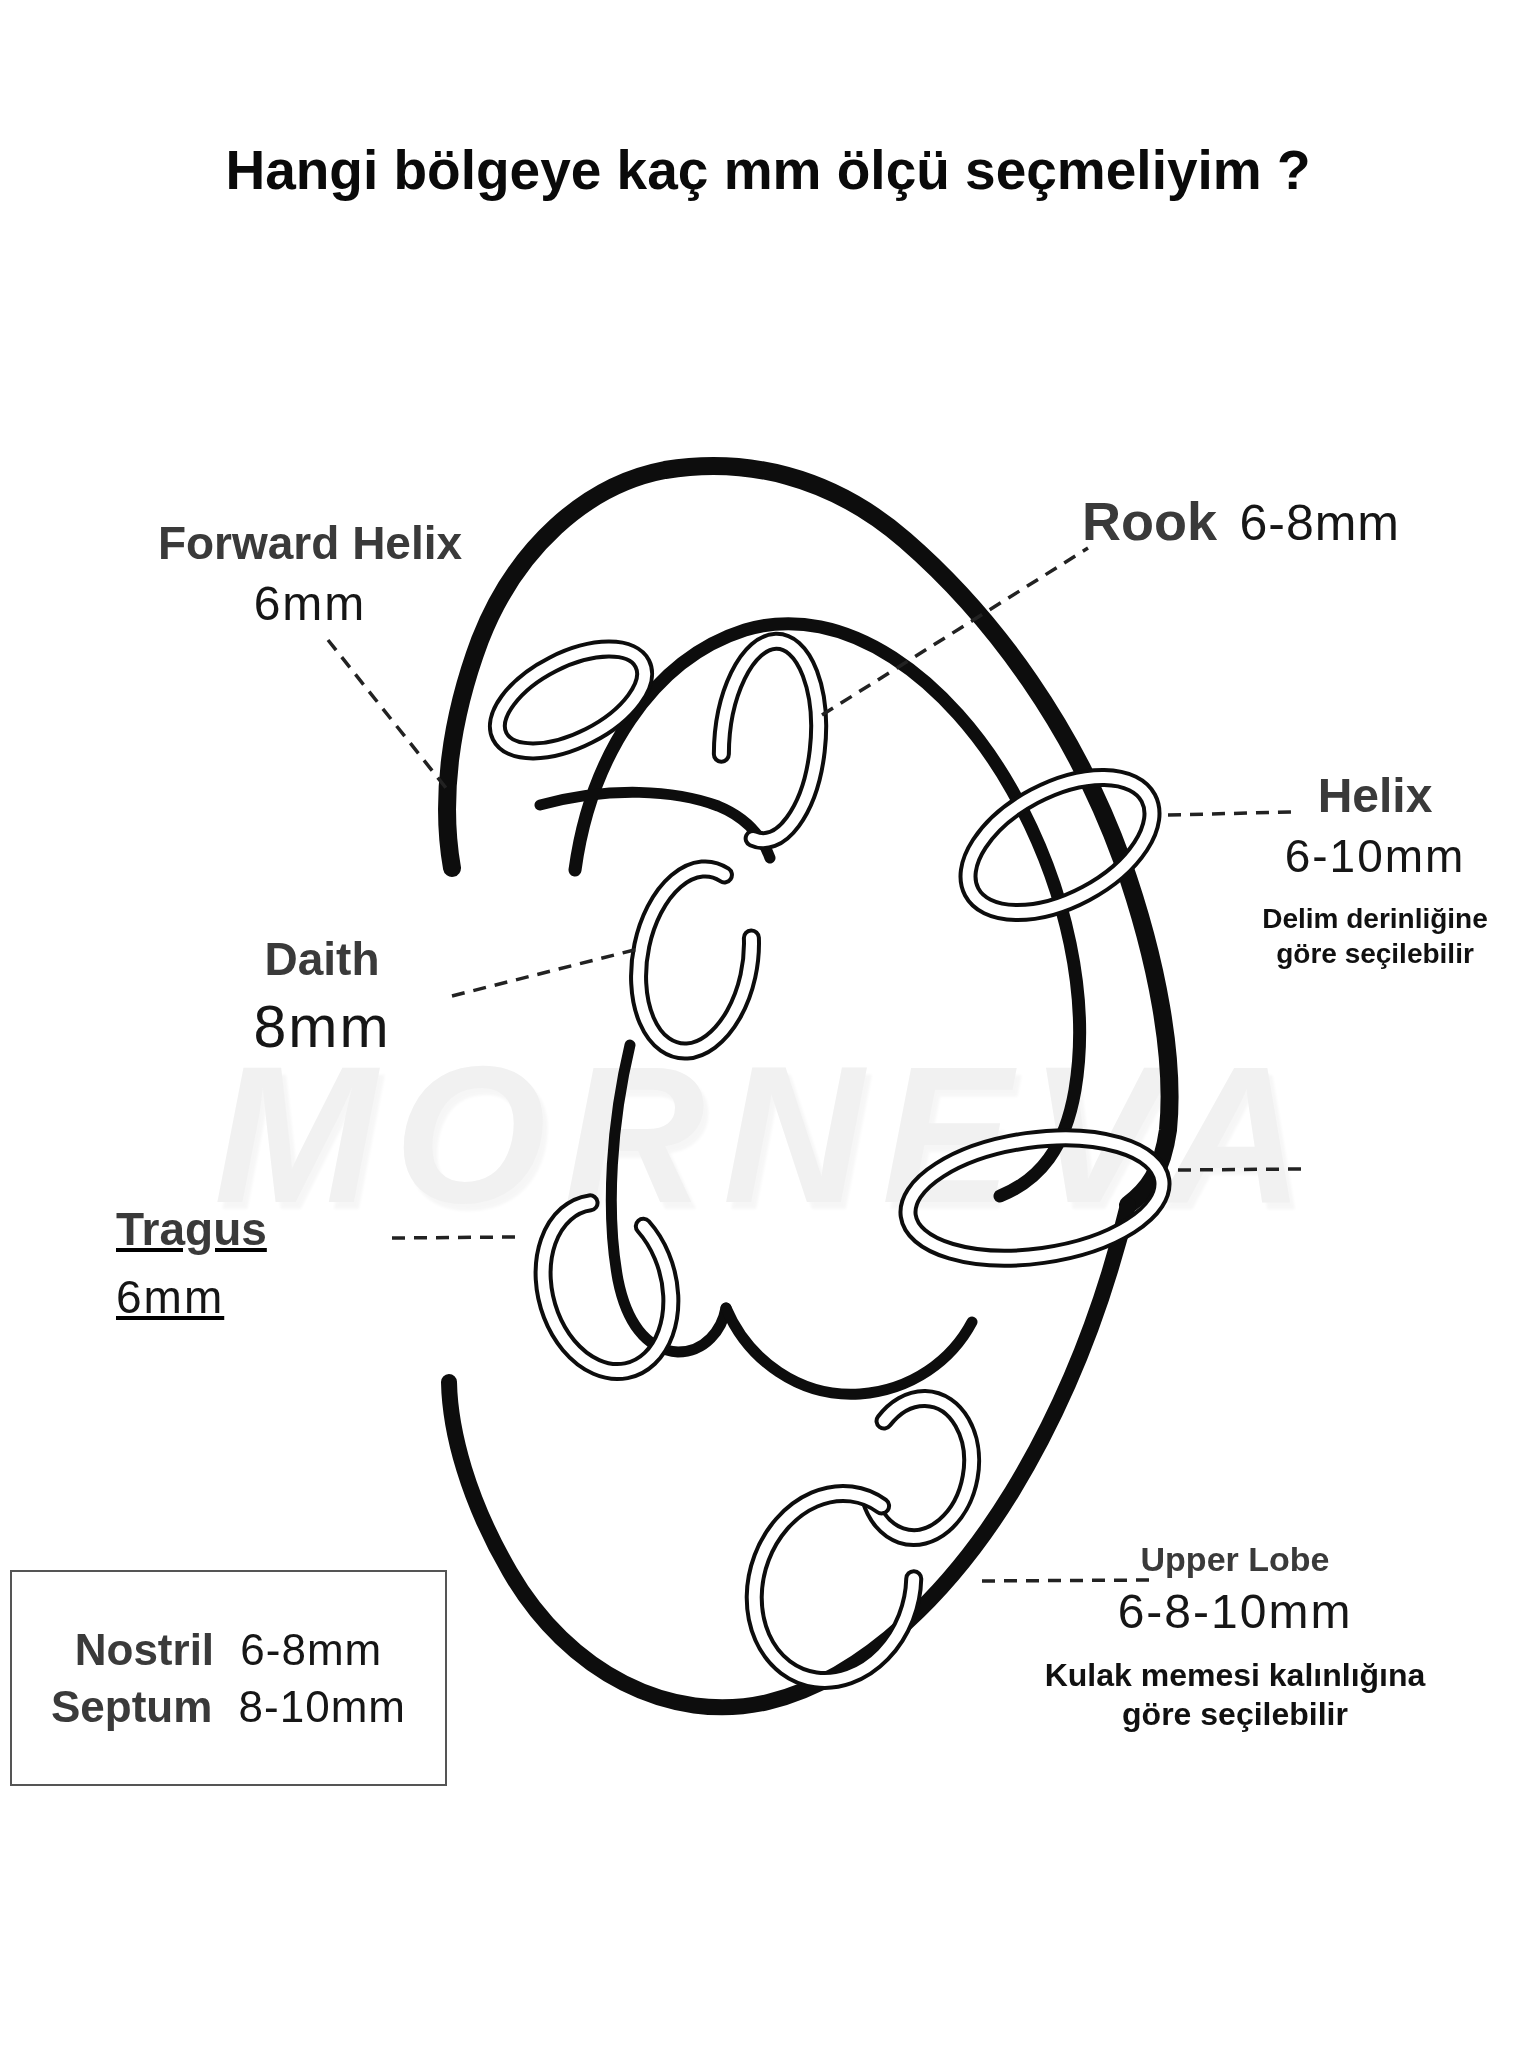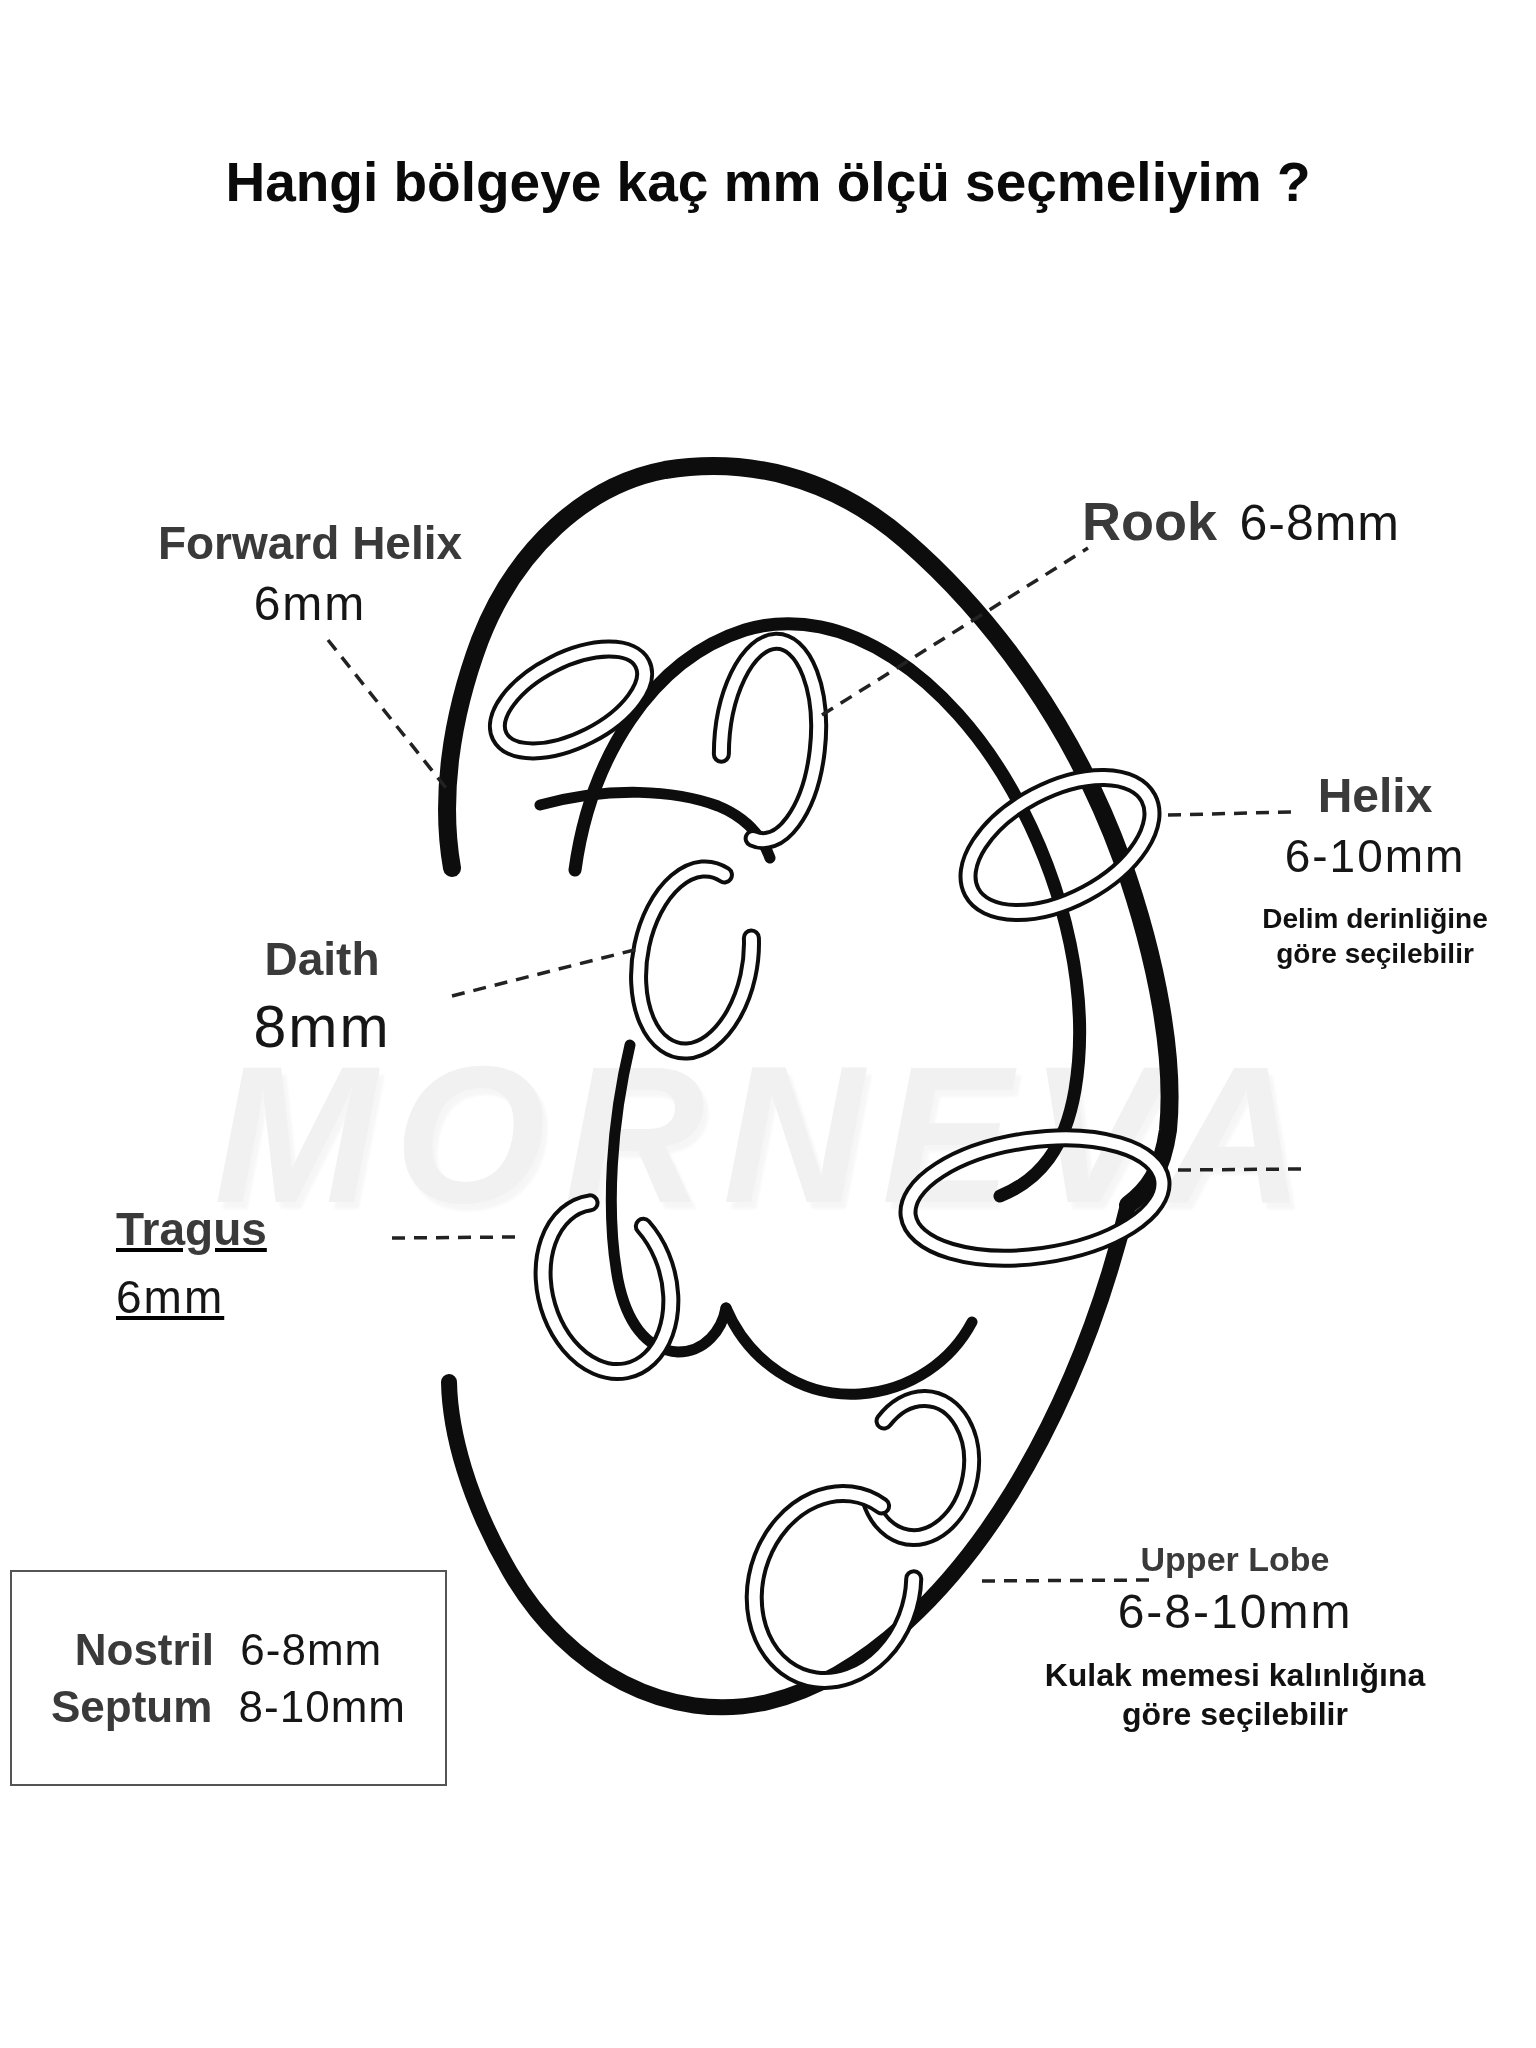--- a/index.html
+++ b/index.html
@@ -6,21 +6,21 @@
     --label:#3a3a3a; --value:#161616; --line:#0d0d0d;
     --watermark:#f1f1f1; --border:#555555; --background:#ffffff;
   }
   html,body{margin:0;padding:0;background:#fff;}
   #stage{
     position:relative;width:1536px;height:2048px;background:var(--background);
     overflow:hidden;font-family:"Liberation Sans",sans-serif;
   }
   .abs{position:absolute;}
   #title{
-    left:0;top:150px;width:1536px;text-align:center;
+    left:0;top:138px;width:1536px;text-align:center;
     font-size:55px;font-weight:700;color:#0a0a0a;letter-spacing:0px;
   }
   #watermark{
     left:50%;top:1022px;transform:translateX(-50%);
     font-size:195px;font-weight:700;font-style:italic;letter-spacing:18px;
     color:var(--watermark);white-space:nowrap;
     text-shadow:5px 7px 3px rgba(0,0,0,0.035);
     z-index:0;
   }
   svg#ear{left:0;top:0;z-index:1;}

